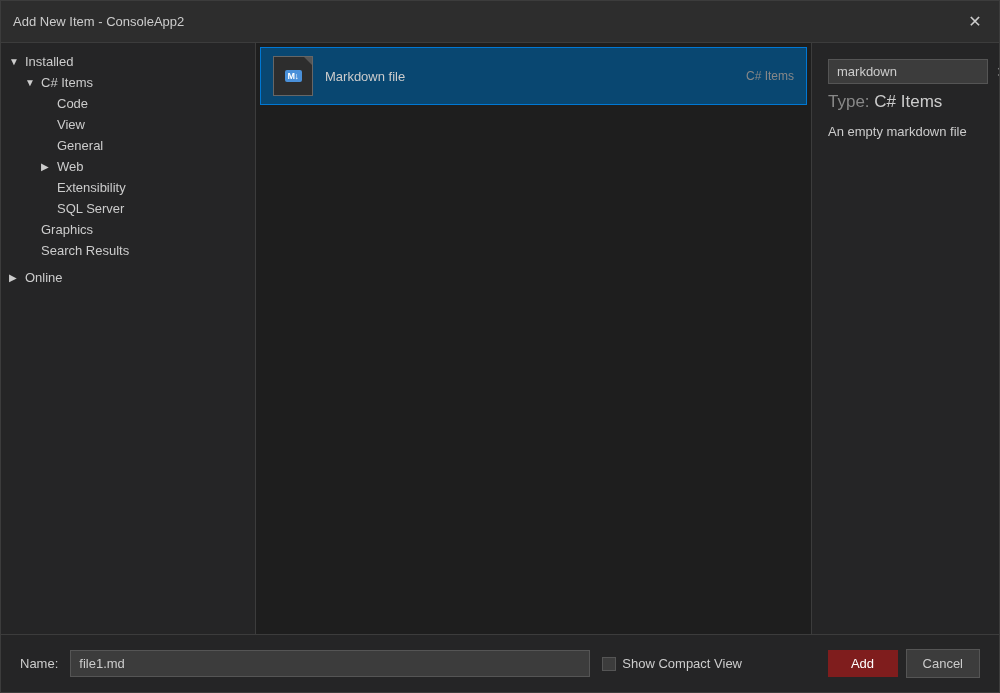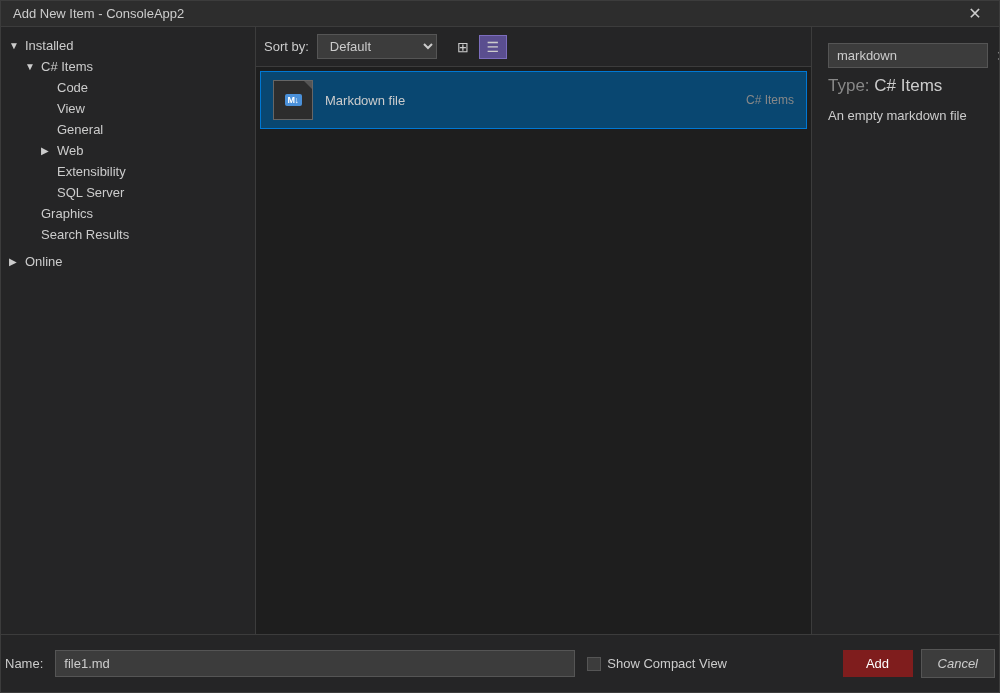--- a/index.html
+++ b/index.html
@@ -20,21 +20,21 @@
 
     .window {
       width: 1000px;
       height: 693px;
       display: flex;
       flex-direction: column;
       border: 1px solid #3c3c3c;
     }
 
     .title-bar {
-      height: 26px;
+      height: 42px;
       background: #2d2d2d;
       display: flex;
       align-items: center;
       justify-content: space-between;
       padding: 0 12px;
       border-bottom: 1px solid #3c3c3c;
       flex-shrink: 0;
     }
 
     .title-bar-text {
@@ -240,21 +240,21 @@
       font-size: 14px;
       padding: 2px 4px;
     }
 
     .bottom-bar {
       height: 58px;
       background: #252526;
       border-top: 1px solid #3c3c3c;
       display: flex;
       align-items: center;
-      padding: 0 4px;
+      padding: 0 19px;
       gap: 12px;
       flex-shrink: 0;
     }
 
     .name-label {
       color: #cccccc;
       font-size: 13px;
       white-space: nowrap;
     }
 
@@ -295,21 +295,20 @@
     }
 
     .btn-secondary {
       background: #3c3c3c;
       color: #cccccc;
       border: 1px solid #555;
       padding: 6px 16px;
       font-size: 13px;
       cursor: pointer;
       min-width: 70px;
-      font-style: italic;
     }
 
     
     .md-icon {
       position: relative;
       width: 40px;
       height: 40px;
       background: #2d2d2d;
       border: 1px solid #666;
       display: flex;
@@ -410,39 +409,20 @@
       </div>
 
       <div class="sidebar-item level0" style="margin-top:6px;">
         <span class="arrow">▶</span>
         <span>Online</span>
       </div>
     </div>
 
     <div class="content-area">
 
-      <div class="toolbar">
-        <span class="sort-label">Sort by:</span>
-        <select class="sort-select">
-          <option>Default</option>
-          <option>Name</option>
-          <option>Type</option>
-          <option>Date</option>
-        </select>
-        <div class="view-buttons">
-          <button class="view-btn" title="Grid View">
-            <span>⊞</span>
-          </button>
-          <button class="view-btn active" title="List View">
-            <span>☰</span>
-          </button>
-        </div>
-        <div style="flex:1"></div>
-
-      </div>
 
       <div class="items-list">
 
         <div class="item-row selected">
           <div class="md-icon">
             <span class="md-badge">M↓</span>
           </div>
           <span class="item-name">Markdown file</span>
           <span class="item-category">C# Items</span>
         </div>

